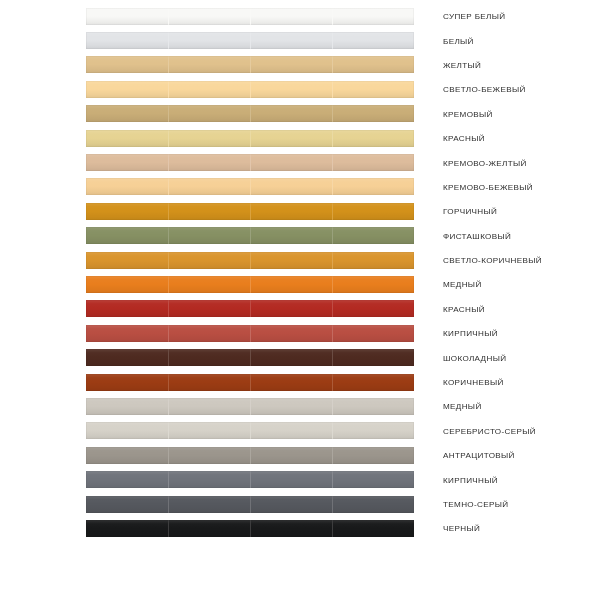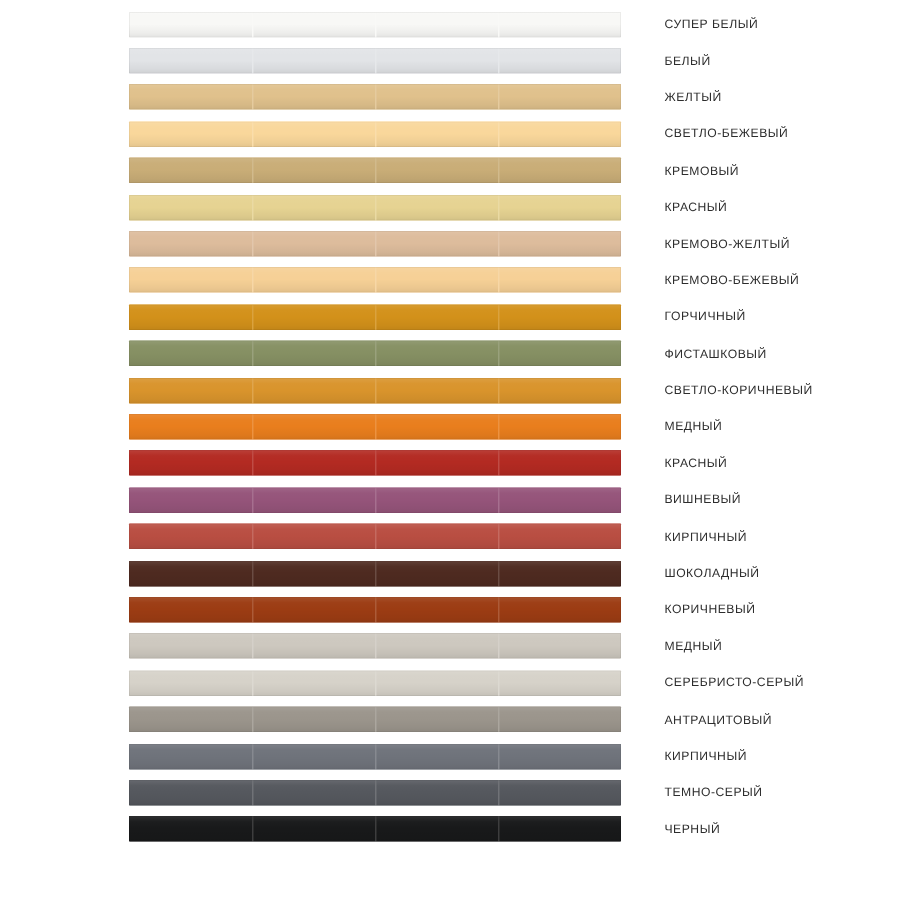--- a/index.html
+++ b/index.html
@@ -212,30 +212,20 @@
         <div class="swatch" style="background: rgb(179, 42, 34);">
           <div class="tile" style="background: rgb(179, 42, 34);"></div>
           <div class="tile" style="background: rgb(179, 42, 34);"></div>
           <div class="tile" style="background: rgb(179, 42, 34);"></div>
           <div class="tile" style="background: rgb(179, 42, 34);"></div>
           <div class="swatch-edge"></div>
         </div>
         <span class="row-label">КРАСНЫЙ</span>
       </li>
       <li class="palette-row">
-        <div class="swatch" style="background: rgb(149, 84, 122);">
-          <div class="tile" style="background: rgb(149, 84, 122);"></div>
-          <div class="tile" style="background: rgb(149, 84, 122);"></div>
-          <div class="tile" style="background: rgb(149, 84, 122);"></div>
-          <div class="tile" style="background: rgb(149, 84, 122);"></div>
-          <div class="swatch-edge"></div>
-        </div>
-        <span class="row-label">ВИШНЕВЫЙ</span>
-      </li>
-      <li class="palette-row">
         <div class="swatch" style="background: rgb(185, 78, 66);">
           <div class="tile" style="background: rgb(185, 78, 66);"></div>
           <div class="tile" style="background: rgb(185, 78, 66);"></div>
           <div class="tile" style="background: rgb(185, 78, 66);"></div>
           <div class="tile" style="background: rgb(185, 78, 66);"></div>
           <div class="swatch-edge"></div>
         </div>
         <span class="row-label">КИРПИЧНЫЙ</span>
       </li>
       <li class="palette-row">

